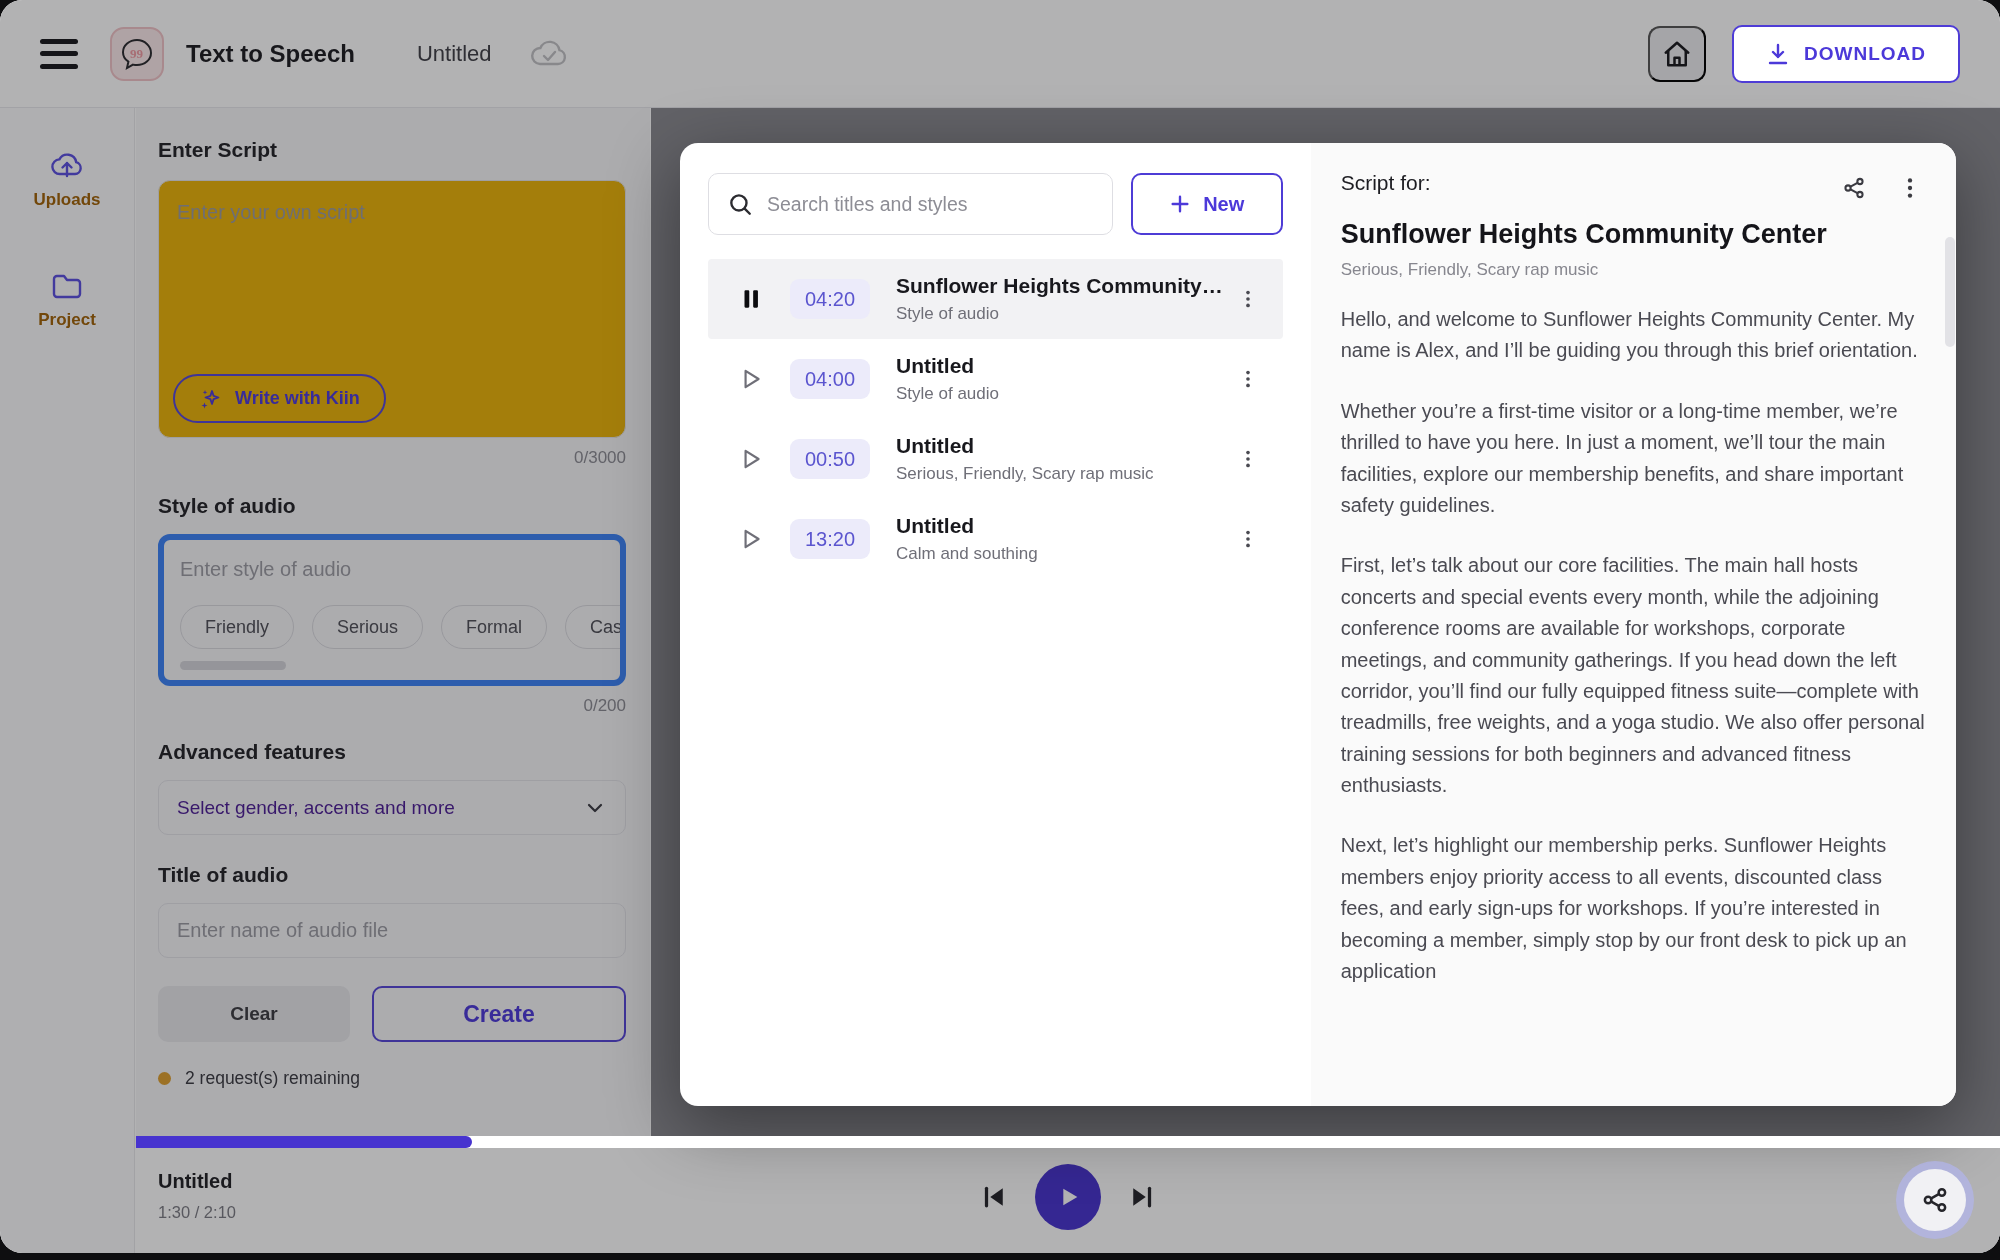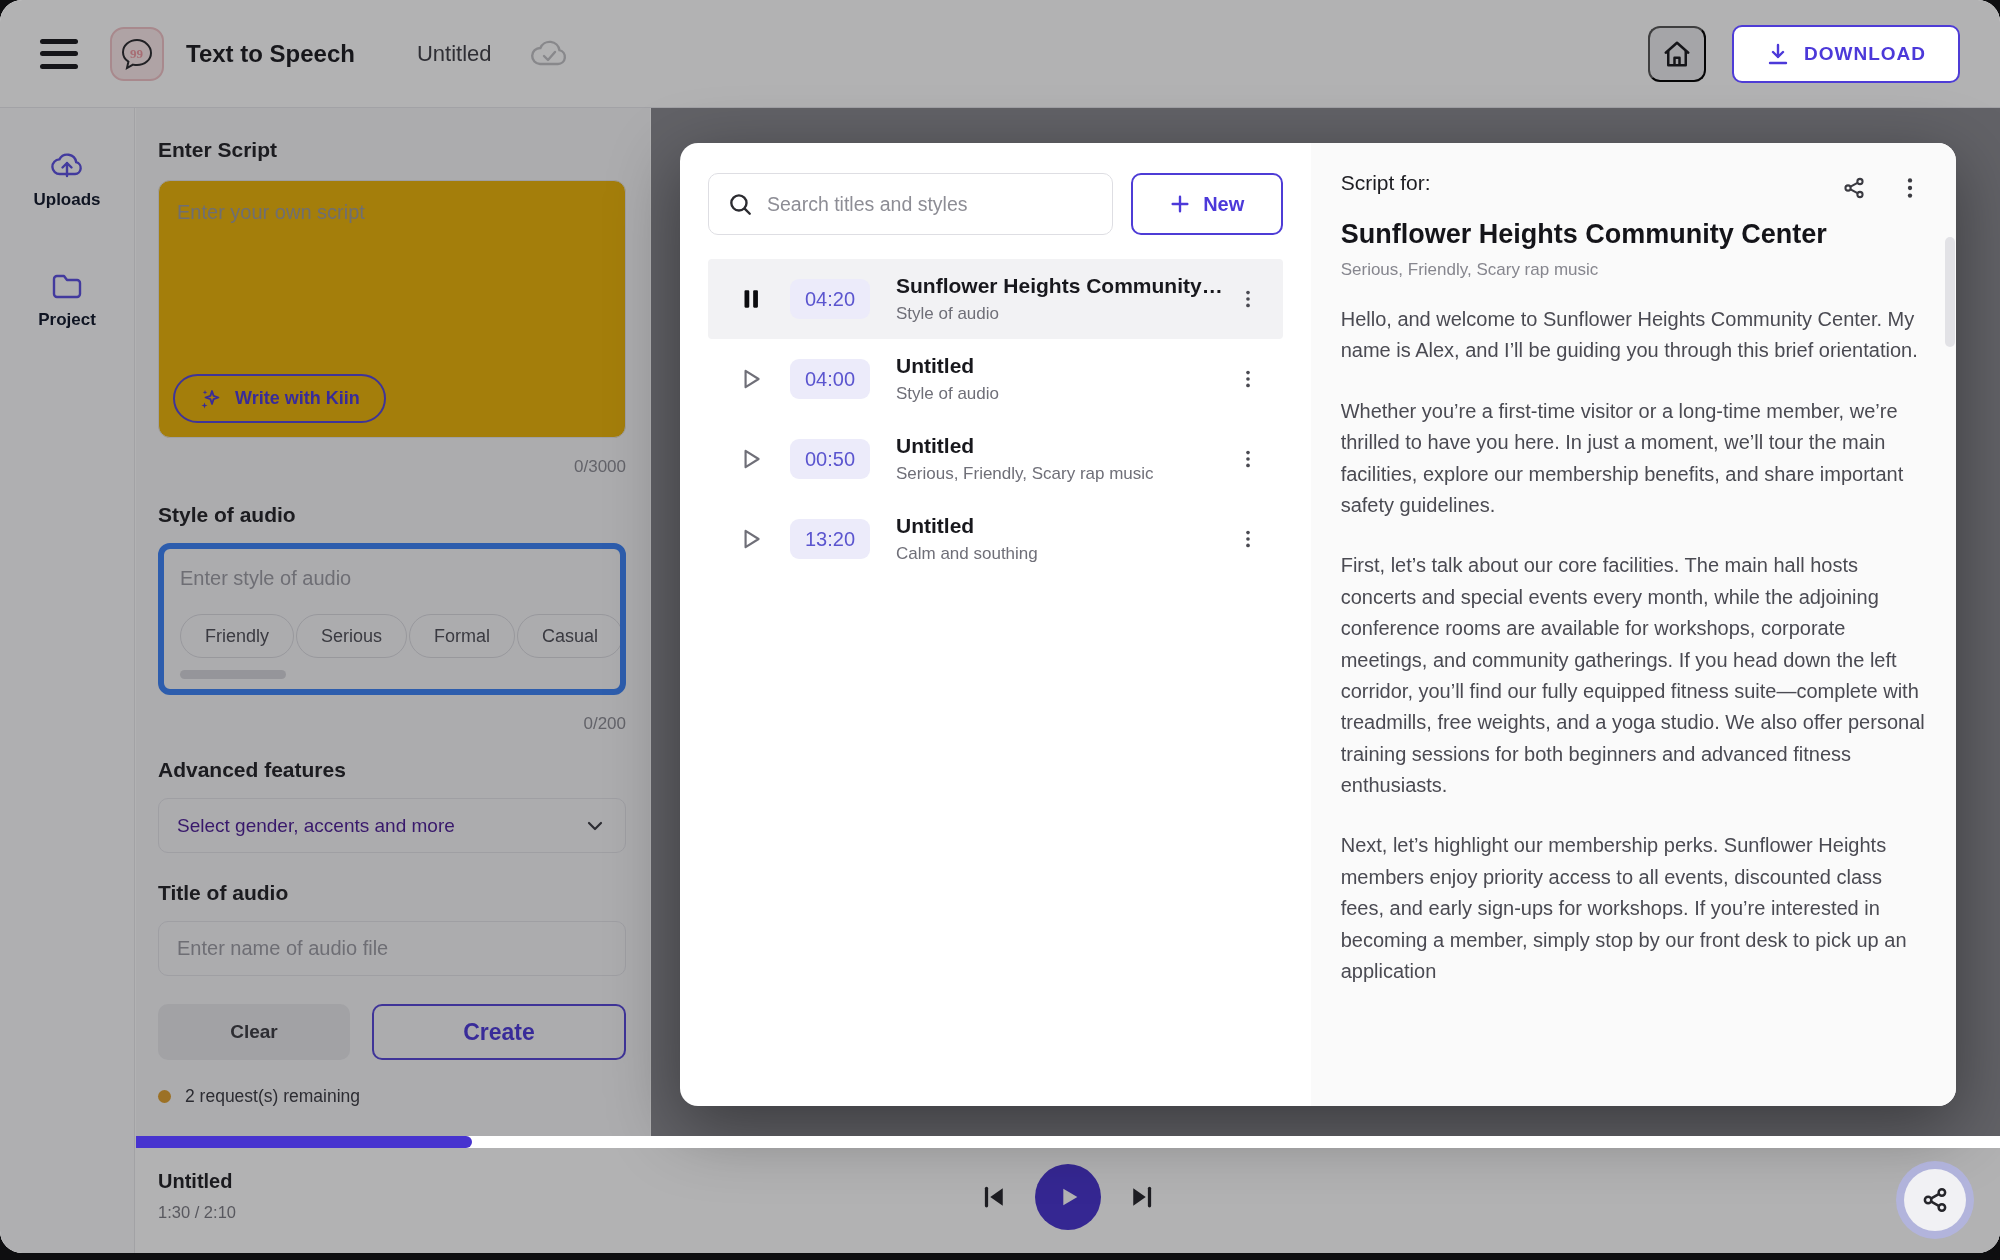--- a/index.html
+++ b/index.html
@@ -26,39 +26,39 @@
   .download-btn { position:relative; z-index:60; margin-left:26px; height:58px; padding:0 32px;
                   background:#ffffff; border:2px solid #4e3cd6; border-radius:10px;
                   display:flex; align-items:center; gap:14px; cursor:pointer; }
   .download-btn .lbl { font-size:19px; font-weight:700; letter-spacing:1px; color:#4c39d9; }
 
   
   .rail { position:absolute; left:0; top:108px; width:135px; bottom:0; background:#fbfbfc;
           border-right:1px solid #e7e7ea; }
   .rail-item { margin-top:42px; display:flex; flex-direction:column; align-items:center; gap:10px; cursor:pointer; }
   .rail-item + .rail-item { margin-top:62px; }
-  .rail-item .rlabel { font-size:17px; font-weight:600; color:#0f172a; }
+  .rail-item .rlabel { font-size:17px; font-weight:600; color:#a16207; }
 
   
   .form-panel { position:absolute; left:136px; top:108px; width:514px; bottom:0; background:#f6f6f8; padding:30px 24px 0 22px; }
   .fheading { font-size:21px; font-weight:700; color:#222227; }
   .script-box { position:relative; margin-top:18px; height:258px; border:1px solid #e3e3e8; border-radius:12px; background:#eab308; }
   .script-input { width:100%; height:170px; background:transparent; border:none; outline:none; resize:none;
                   padding:20px 18px; font-size:20px; color:#2b2b30; font-family:inherit; }
   .script-input::placeholder { color:#9b9ba3; }
   .kiin-btn { position:absolute; left:14px; bottom:14px; height:49px; padding:12px 24px; border-radius:25px;
               border:2px solid #5646d8; background:transparent; display:flex; align-items:center; gap:12px; cursor:pointer; }
   .kiin-btn .lbl { font-size:18px; font-weight:700; color:#4c39d9; }
-  .counter { margin-top:19px; text-align:right; font-size:17px; color:#8b8b93; }
+  .counter { margin-top:10px; text-align:right; font-size:17px; color:#8b8b93; }
 
   .style-heading { margin-top:26px; }
   .style-box { margin-top:16px; border:6px solid #3b82f6; border-radius:12px; padding:18px 0 10px 16px; overflow:hidden; }
   .style-input { width:95%; border:none; background:transparent; outline:none; font-size:20px; color:#2b2b30; font-family:inherit; }
   .style-input::placeholder { color:#9b9ba3; }
-  .chips { margin-top:24px; display:flex; gap:2px; white-space:nowrap; overflow:hidden; }
+  .chips { margin-top:24px; display:flex; gap:18px; white-space:nowrap; overflow:hidden; }
   .chip { flex:none; height:44px; padding:0 24px; border:1px solid #d9d9de; border-radius:22px;
           display:flex; align-items:center; font-size:18px; color:#4f4f57; background:#f6f6f8; cursor:pointer; }
   .hscroll { margin-top:12px; width:106px; height:9px; border-radius:5px; background:#d5d5da; }
 
   .adv-heading { margin-top:24px; }
   .select-box { margin-top:16px; height:55px; border:1px solid #e3e3e8; border-radius:10px;
                 display:flex; align-items:center; padding:0 18px; cursor:pointer; background:#f6f6f8; }
   .select-box .sel-text { font-size:19px; color:#4c1d95; flex:1; }
 
   .title-heading { margin-top:28px; }

